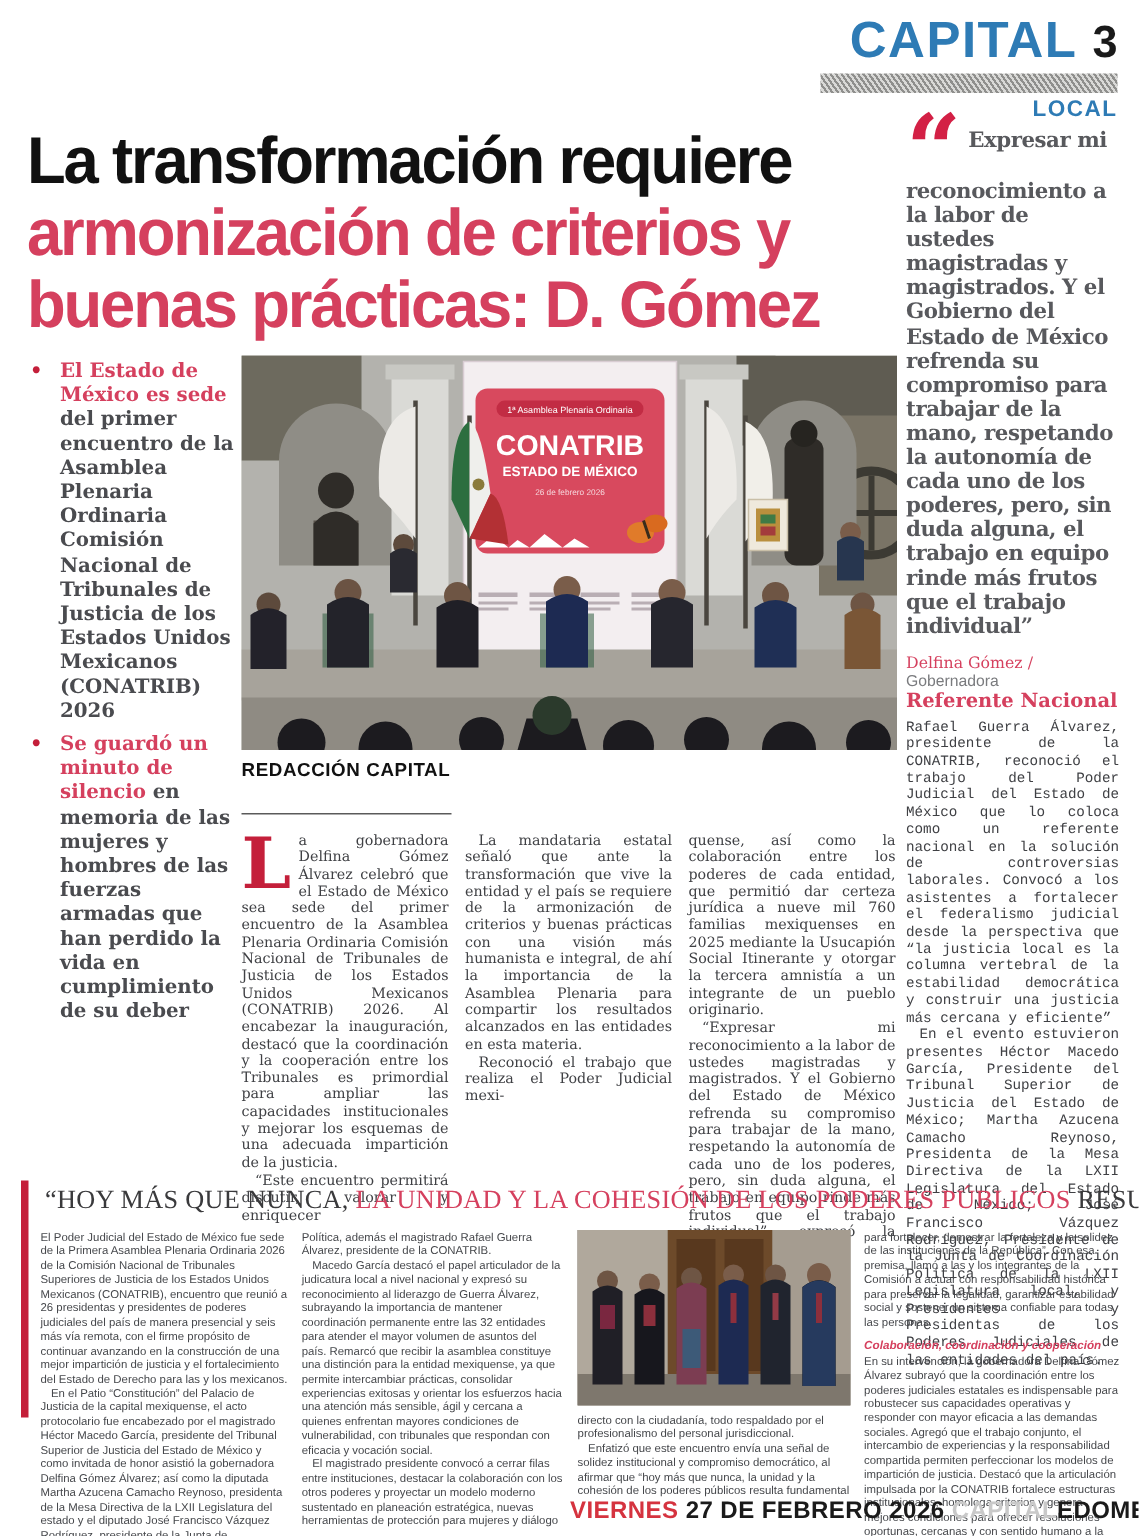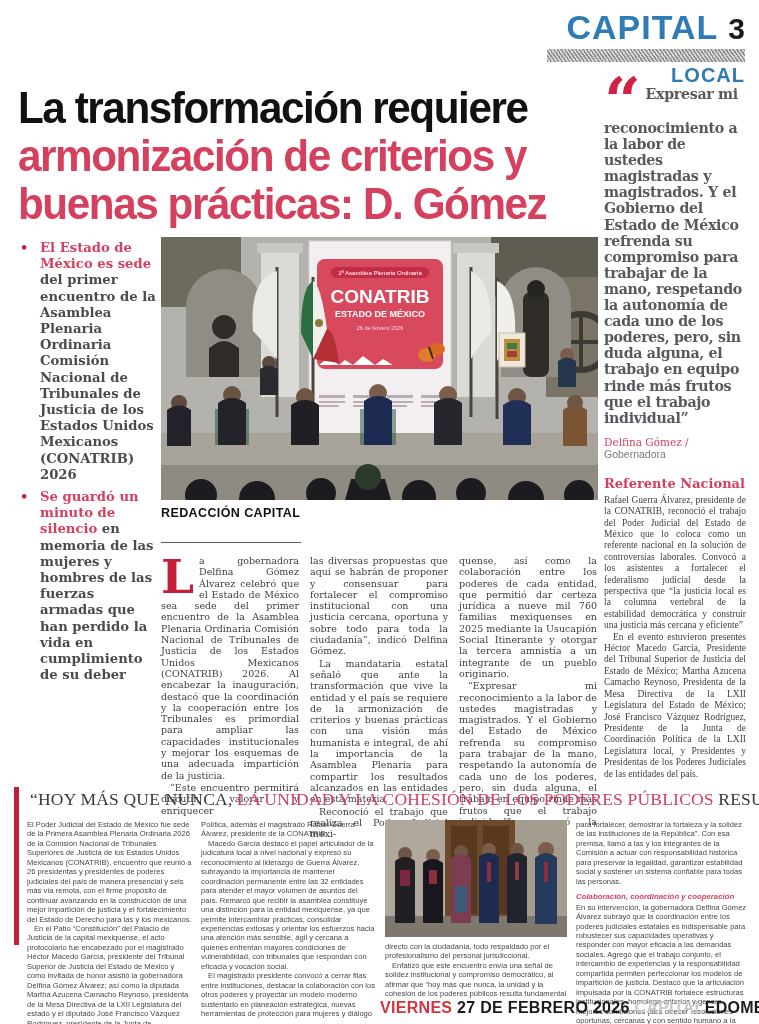--- a/index.html
+++ b/index.html
@@ -7,21 +7,21 @@
   body { font-family:"Liberation Sans", sans-serif; color:#3f4044; position:relative; }
   .abs { position:absolute; }
 
   
   .masthead { top:8px; right:14px; width:210px; text-align:right; }
   .masthead-row { display:flex; justify-content:flex-end; align-items:baseline; gap:10px; }
   .brand { font-size:34px; font-weight:bold; color:#2e7bb5; letter-spacing:1px; }
   .pageno { font-size:30px; font-weight:bold; color:#1a1a1a; }
   .hatch { height:13px; width:198px; margin:2px 0 2px auto;
            background:repeating-linear-gradient(55deg,#8f8f8d 0 1.5px,#d9d9d7 1.5px 3px); }
-  .section { font-size:20px; font-weight:bold; color:#2e7bb5; letter-spacing:1px; }
+  .section { font-size:15px; font-weight:bold; color:#2e7bb5; letter-spacing:1px; }
 
   
   .headline { top:84px; left:18px; width:585px; font-weight:800;
               font-size:44px; line-height:48px; letter-spacing:-1.5px;
               transform:scaleX(.96); transform-origin:left top; white-space:nowrap; }
   .headline .l1 { color:#111111; }
   .headline .l2,.headline .l3 { color:#d5405e; }
 
   
   .left-rail { top:240px; left:18px; width:140px; font-family:"DejaVu Serif", serif; }
@@ -48,23 +48,23 @@
 
   
   .right-rail { top:86px; left:604px; width:142px; }
   .quote-mark { float:left; color:#d32045; font-family:"DejaVu Serif", serif;
                 font-size:64px; line-height:30px; height:34px; padding-right:5px; }
   .pull-quote { font-family:"DejaVu Serif", serif; font-weight:bold; color:#58595d;
                 font-size:14.2px; line-height:16.1px; letter-spacing:-.3px; }
   .attrib { margin-top:10px; font-size:10.5px; }
   .attrib .who { color:#d5405e; font-weight:normal; font-family:"DejaVu Serif", serif; }
   .attrib .role { color:#7a7b7e;margin-top:48px; }
-  .side-head { margin-top:16px; font-family:"DejaVu Serif", serif; font-weight:bold;
+  .side-head { font-family:"DejaVu Serif", serif; font-weight:bold;
                color:#d5405e; font-size:13px; margin-bottom:4px; }
-  .side-body { font-family:Liberation Serif, serif; font-size:9.5px; line-height:11.4px;
+  .side-body { font-family:Liberation Mono, monospace; font-size:9.5px; line-height:11.4px;
                text-align:justify; color:#3f4044; }
   .side-body p + p { text-indent:9px; }
 
   
   .redbar { top:787px; left:14px; width:5px; height:158px; background:#c41f3a; }
   .banner-quote { top:789px; left:30px; width:722px; font-family:"Liberation Serif", serif;
                   font-size:17.5px; color:#3a3a3c; letter-spacing:.2px; white-space:nowrap; }
   .banner-quote .hl { color:#d5405e; }
 
   
@@ -245,21 +245,20 @@
 </div>
 
 <div class="abs main-article">
   <div class="byline">REDACCIÓN CAPITAL</div>
   <div class="cols">
     <div class="col">
       <p class="nofirst"><span class="dropcap">L</span><span>a gobernadora Delfina Gómez Álvarez celebró que el Estado de México sea sede del primer encuentro de la Asamblea Plenaria Ordinaria Comisión Nacional de Tribunales de Justicia de los Estados Unidos Mexicanos (CONATRIB) 2026. Al encabezar la inauguración, destacó que la coordinación y la cooperación entre los Tribunales es primordial para ampliar las capacidades institucionales y mejorar los esquemas de una adecuada impartición de la justicia.</span></p>
       <p>“Este encuentro permitirá discutir, valorar y enriquecer</p>
     </div>
     <div class="col">
-      <p class="nofirst">las diversas propuestas que aquí se habrán de proponer y consensuar para fortalecer el compromiso institucional con una justicia cercana, oportuna y sobre todo para toda la ciudadanía”, indicó Delfina Gómez.</p>
       <p>La mandataria estatal señaló que ante la transformación que vive la entidad y el país se requiere de la armonización de criterios y buenas prácticas con una visión más humanista e integral, de ahí la importancia de la Asamblea Plenaria para compartir los resultados alcanzados en las entidades en esta materia.</p>
       <p>Reconoció el trabajo que realiza el Poder Judicial mexi-</p>
     </div>
     <div class="col">
       <p class="nofirst">quense, así como la colaboración entre los poderes de cada entidad, que permitió dar certeza jurídica a nueve mil 760 familias mexiquenses en 2025 mediante la Usucapión Social Itinerante y otorgar la tercera amnistía a un integrante de un pueblo originario.</p>
       <p>“Expresar mi reconocimiento a la labor de ustedes magistradas y magistrados. Y el Gobierno del Estado de México refrenda su compromiso para trabajar de la mano, respetando la autonomía de cada uno de los poderes, pero, sin duda alguna, el trabajo en equipo rinde más frutos que el trabajo individual”, expresó la gobernadora.</p>
     </div>
   </div>
 </div>
 

